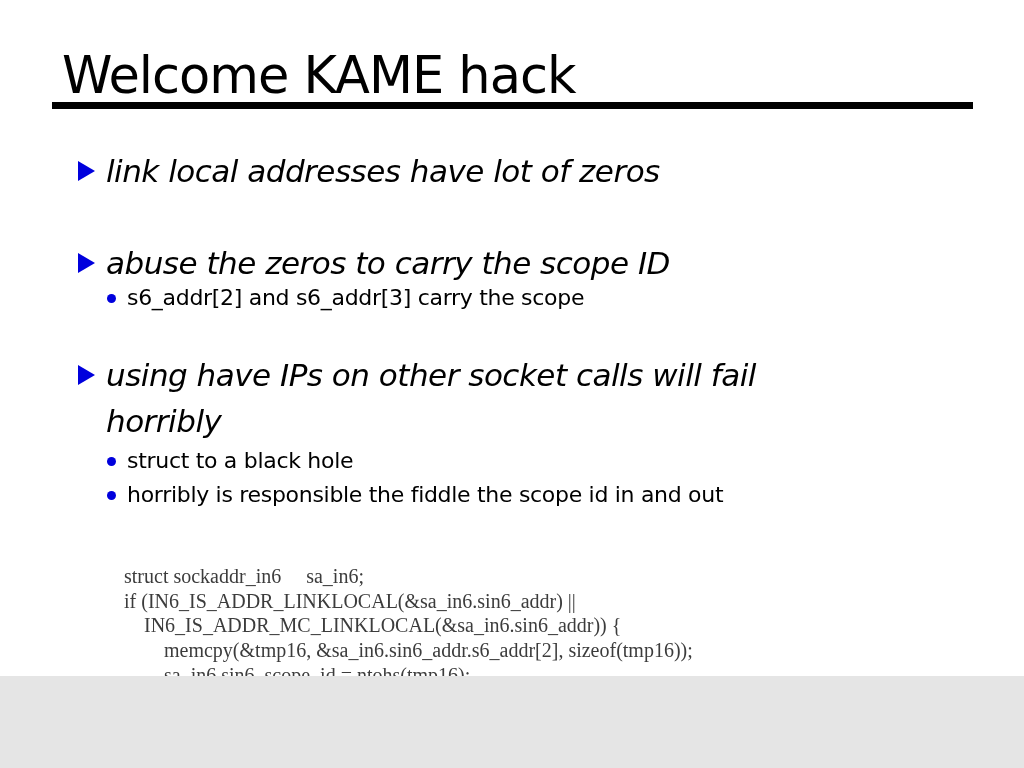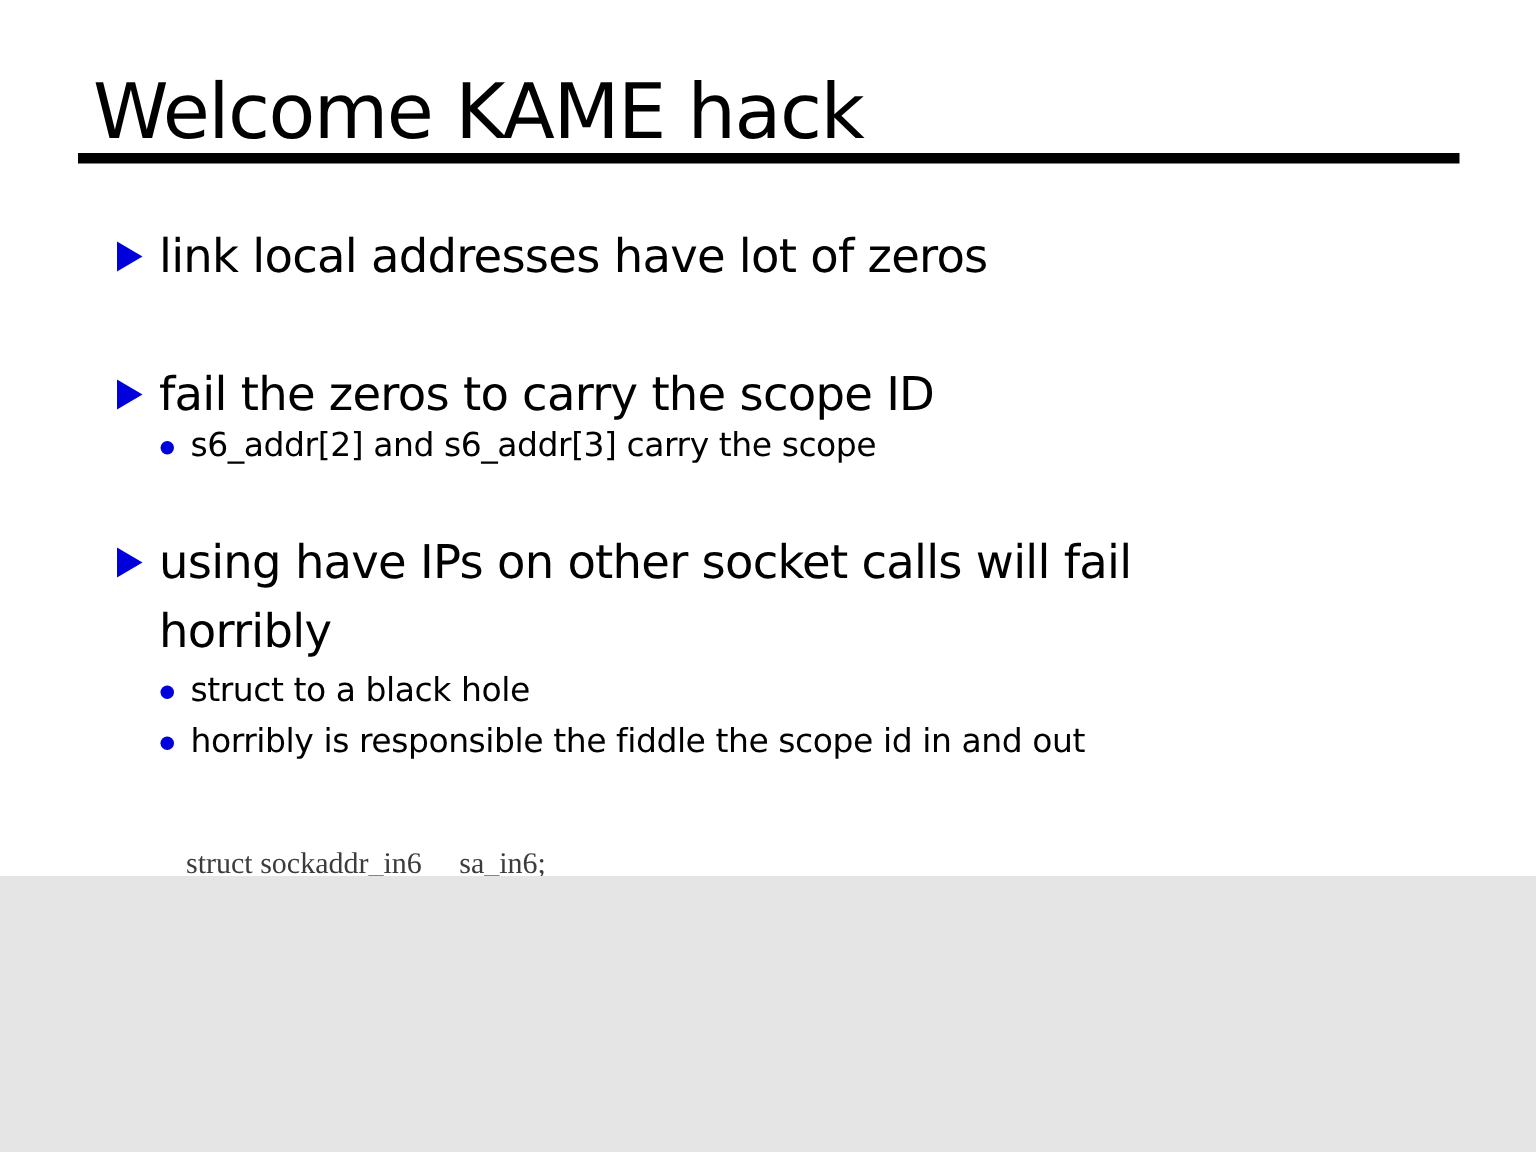--- a/index.html
+++ b/index.html
@@ -3,21 +3,21 @@
 <meta charset="utf-8">
 <style>
   html, body {
     margin: 0;
     padding: 0;
     background: #e5e5e5;
   }
   .slide {
     position: relative;
     width: 1024px;
-    height: 584px;
+    height: 676px;
     background: var(--bg, #ffffff);
     overflow: hidden;
     font-family: "DejaVu Sans", "Liberation Sans", sans-serif;
     color: var(--text, #000000);
   }
   .title {
     position: absolute;
     left: 62px;
     top: 48px;
     margin: 0;
@@ -36,20 +36,21 @@
     background: var(--rule, #000000);
   }
   
   .b1 {
     position: absolute;
     left: 78px;
     width: 740px;
     font-size: 31px;
     line-height: 46px;
     letter-spacing: -0.5px;
+    font-style: italic;
   }
   .b1 .tri {
     position: absolute;
     left: 0;
     top: 13px;
     width: 0;
     height: 0;
     border-left: 17px solid var(--accent, #0000dd);
     border-top: 10px solid transparent;
     border-bottom: 10px solid transparent;
@@ -106,21 +107,21 @@
   <h1 class="title">Welcome KAME hack</h1>
   <div class="rule"></div>
 
   <div class="b1 pos-b1-1">
     <span class="tri"></span>
     <span class="txt">link local addresses have lot of zeros</span>
   </div>
 
   <div class="b1 pos-b1-2">
     <span class="tri"></span>
-    <span class="txt">fail the zeros to carry the scope ID</span>
+    <span class="txt">abuse the zeros to carry the scope ID</span>
   </div>
 
   <div class="b2 pos-b2-1">
     <span class="dot"></span>
     <span class="txt">s6_addr[2] and s6_addr[3] carry the scope</span>
   </div>
 
   <div class="b1 pos-b1-3">
     <span class="tri"></span>
     <span class="txt">using have IPs on other socket calls will fail horribly</span>

